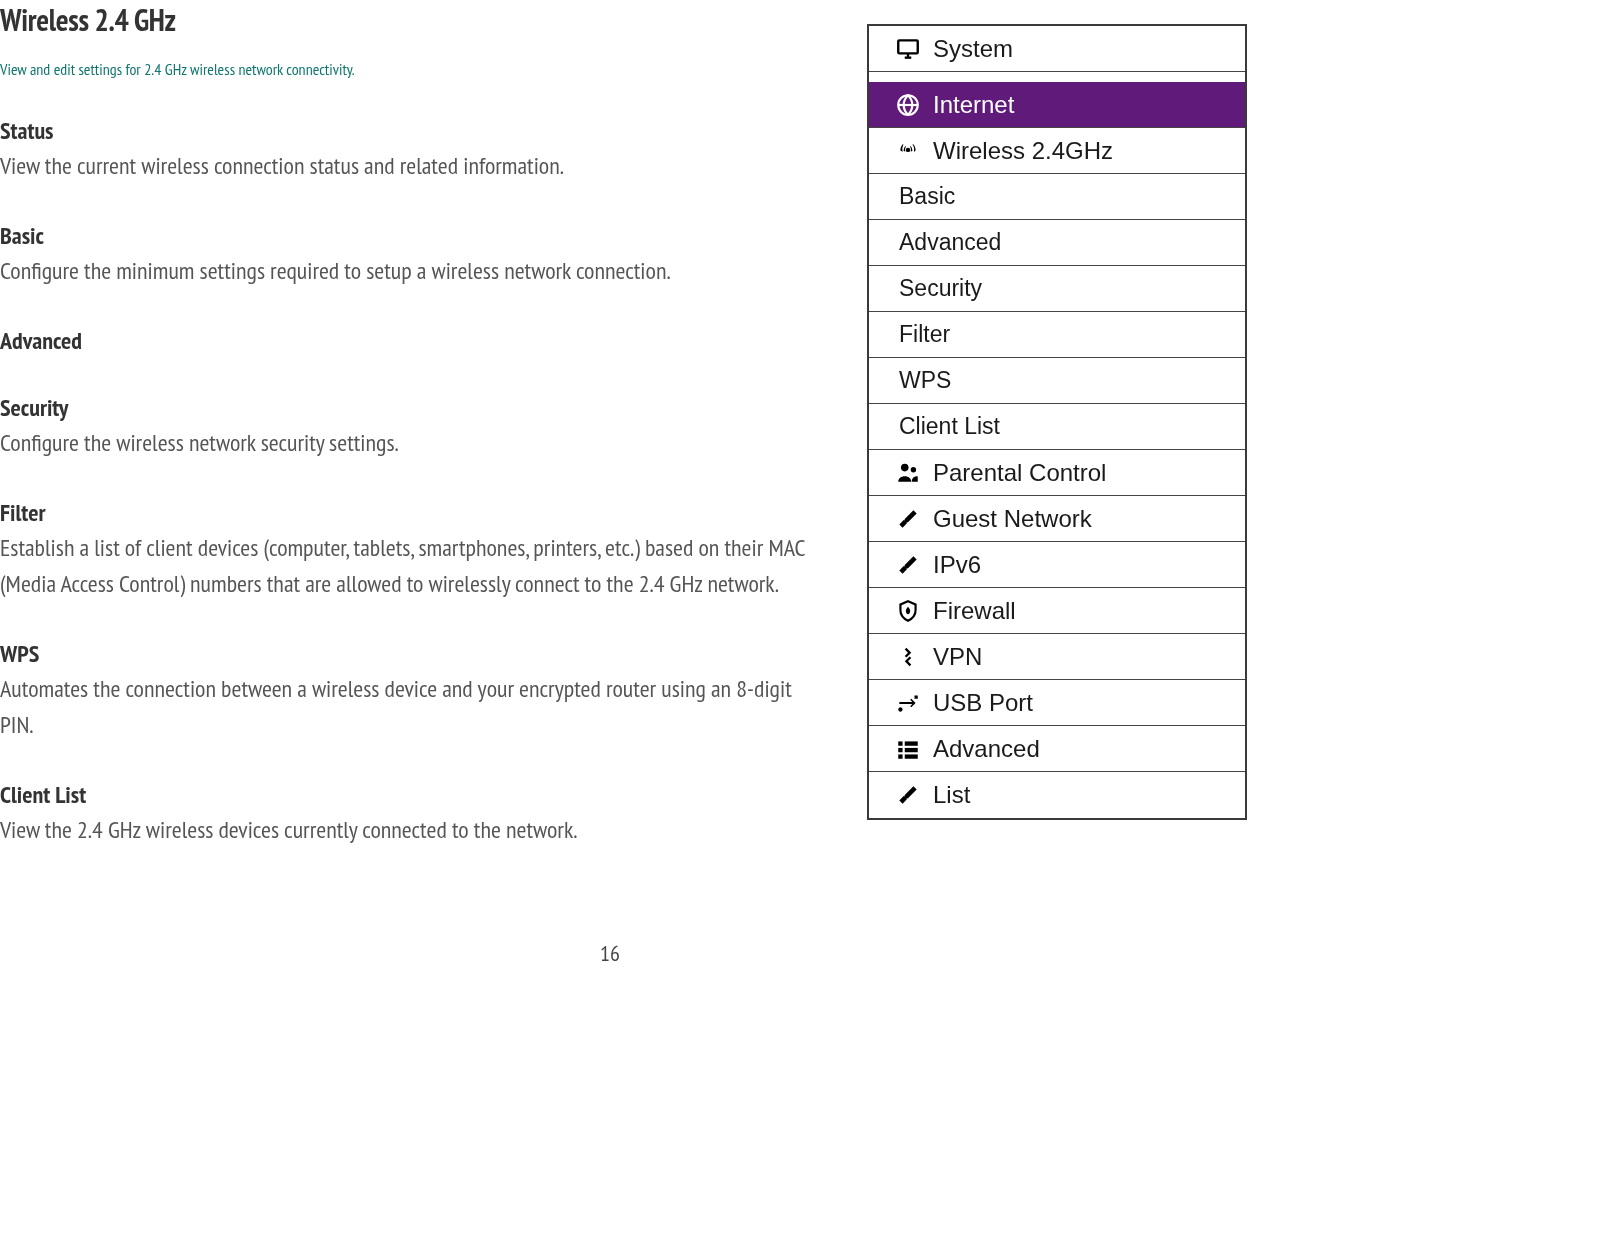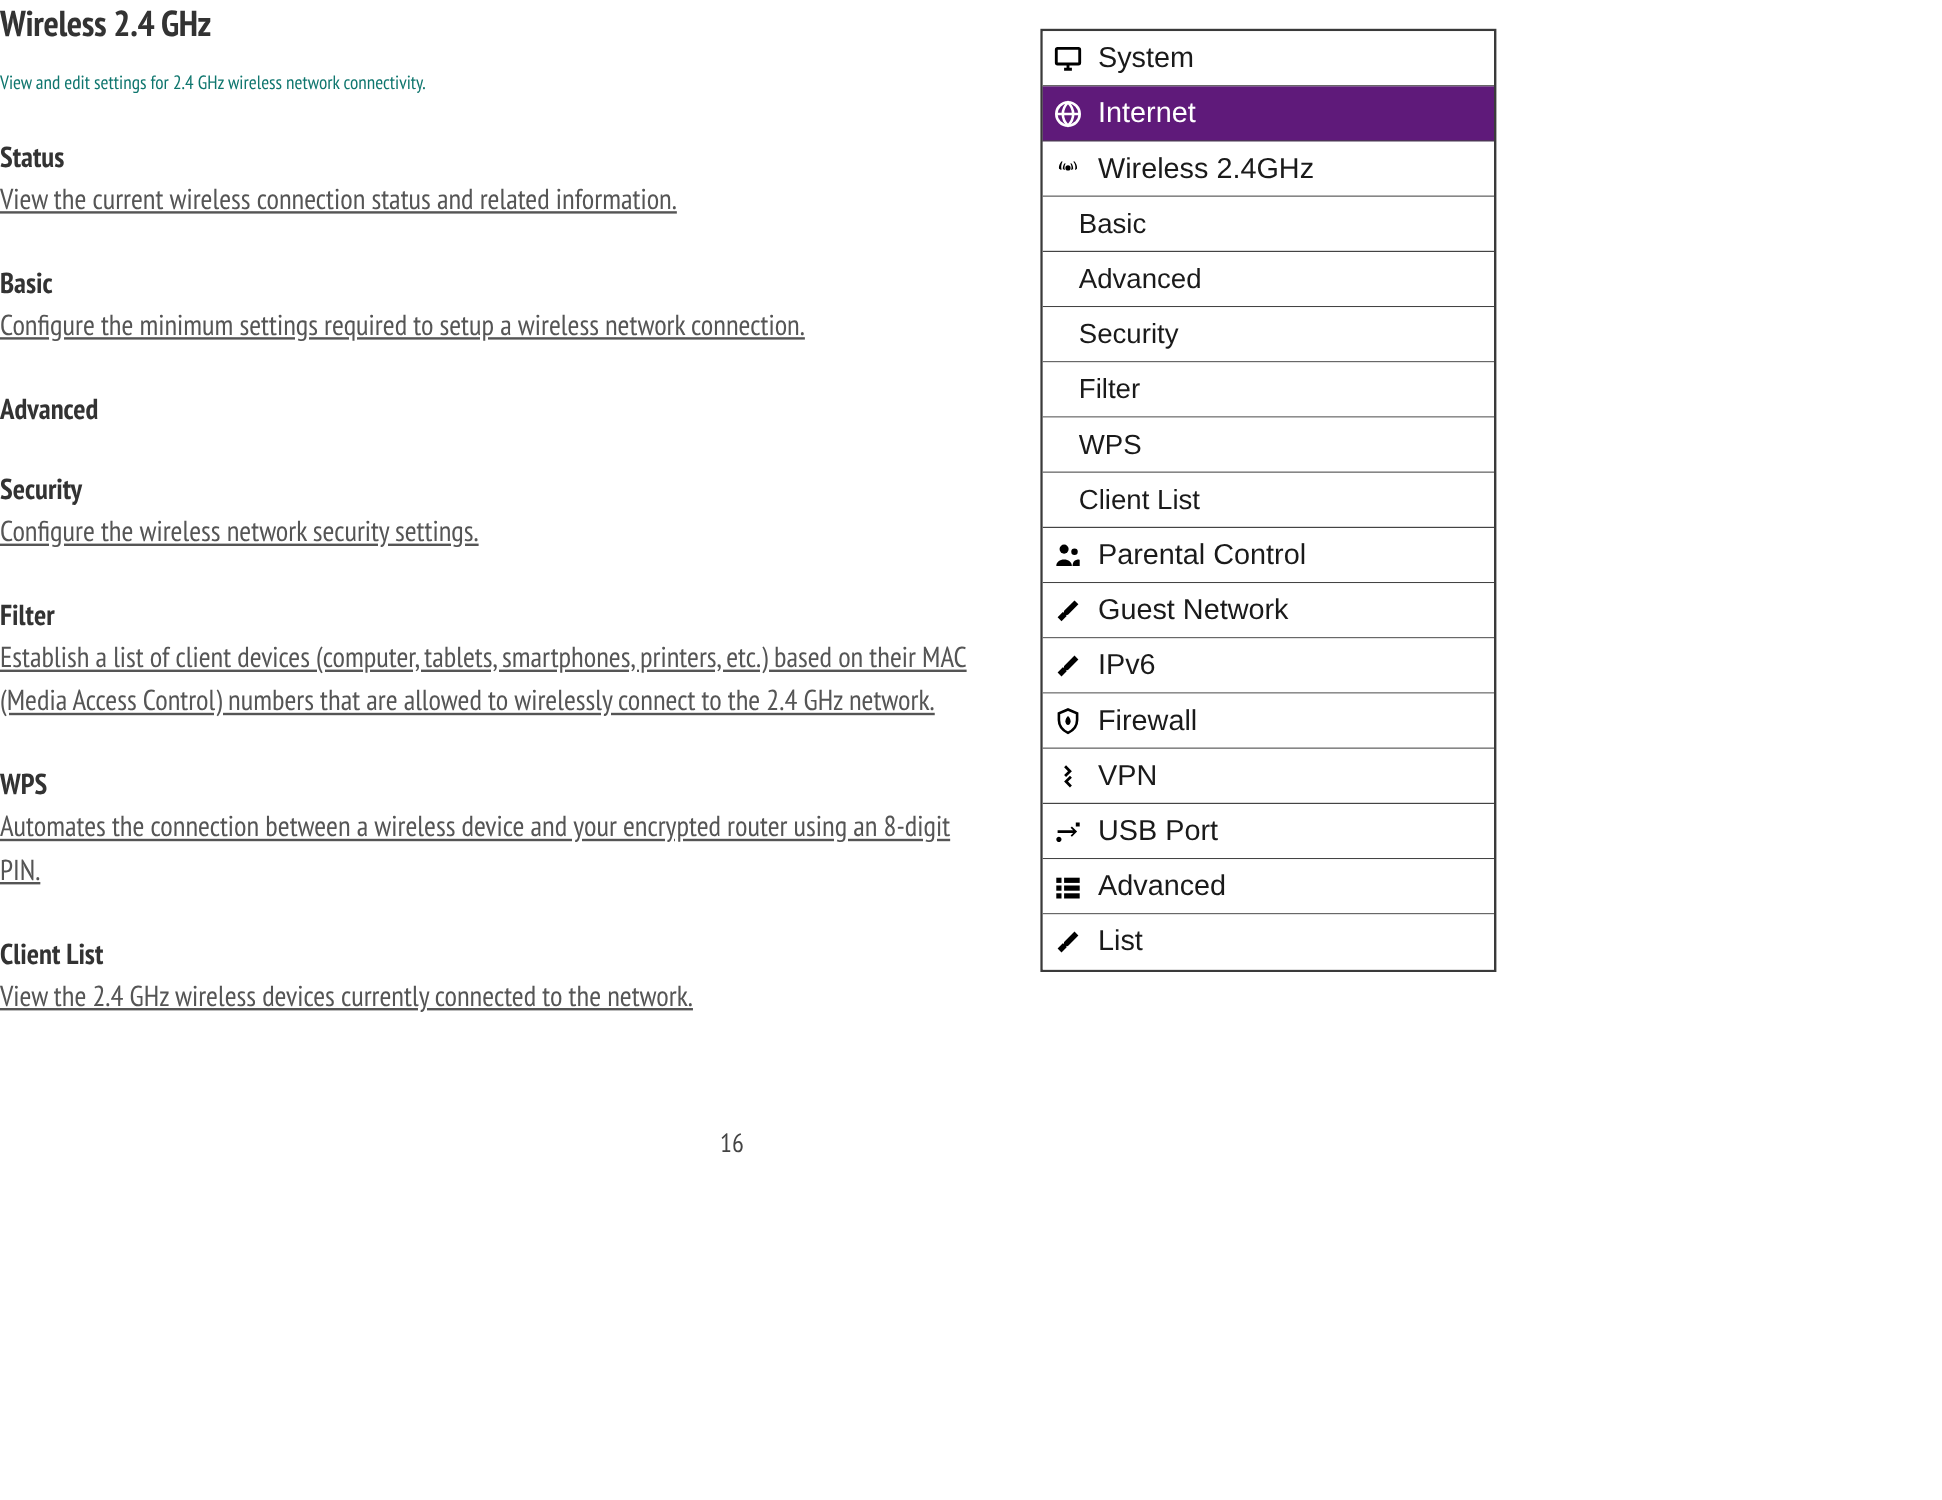--- a/index.html
+++ b/index.html
@@ -42,21 +42,20 @@
       font-size: 24px;
       font-weight: bold;
       color: #333;
       margin-bottom: 2px;
     }
     .section-desc {
       font-size: 24px;
       color: #555;
       line-height: 1.5;
       font-weight: 400;
-      text-decoration: underline;
     }
     .page-number {
       position: absolute;
       left: 600px;
       top: 939px;
       font-size: 22px;
       color: #444;
     }
     .sidebar {
       position: absolute;
@@ -66,31 +65,32 @@
       border: 2px solid #3a3a3a;
       font-family: Arial, sans-serif;
       background: #fff;
     }
     .nav-item {
       display: flex;
       align-items: center;
       height: 46px;
       border-bottom: 1px solid #444;
       background: #ffffff;
-      padding-left: 8px;
+      padding-left: 26px;
       font-size: 24px;
       color: #1a1a1a;
       cursor: pointer;
     }
     .nav-item:last-child {
       border-bottom: none;
     }
     .nav-item.selected {
       background: #5f1a7a;
       color: #ffffff;
+      margin-top: 10px;
     }
     .nav-icon {
       width: 38px;
       display: flex;
       align-items: center;
       justify-content: flex-start;
       flex-shrink: 0;
     }
     .nav-icon svg {
       width: 26px;

